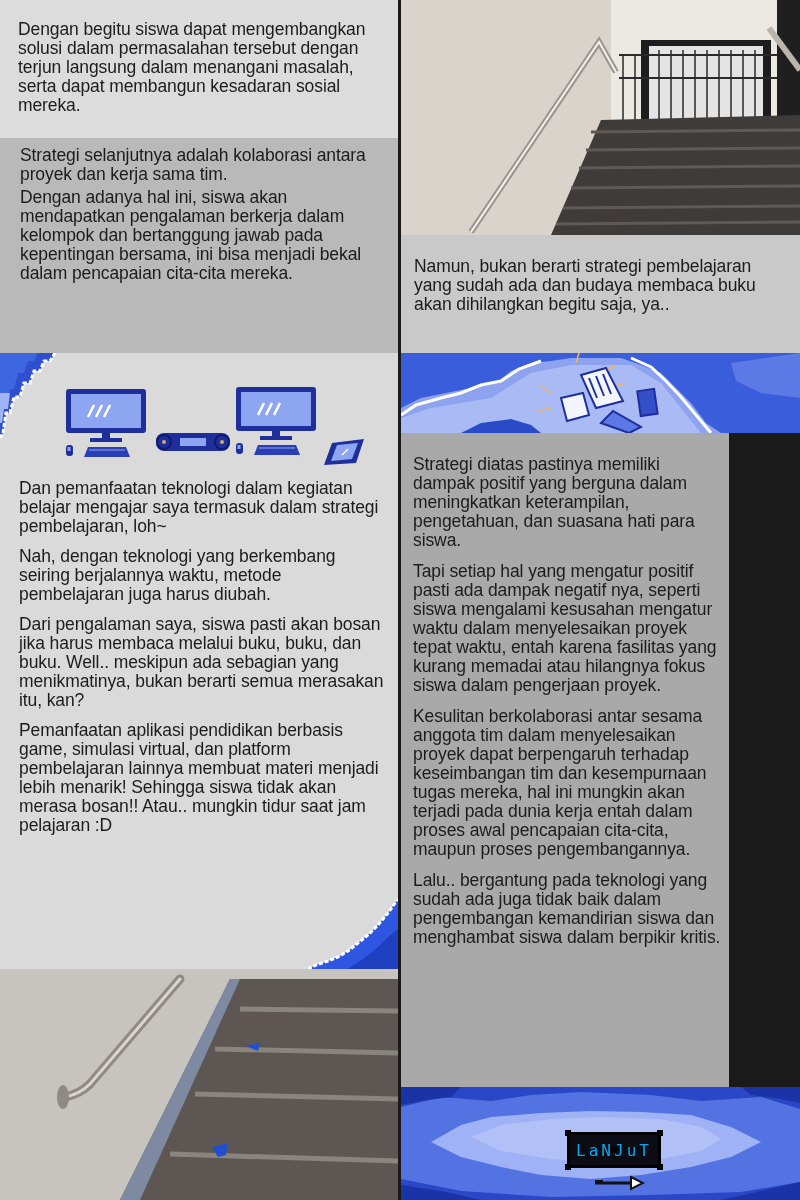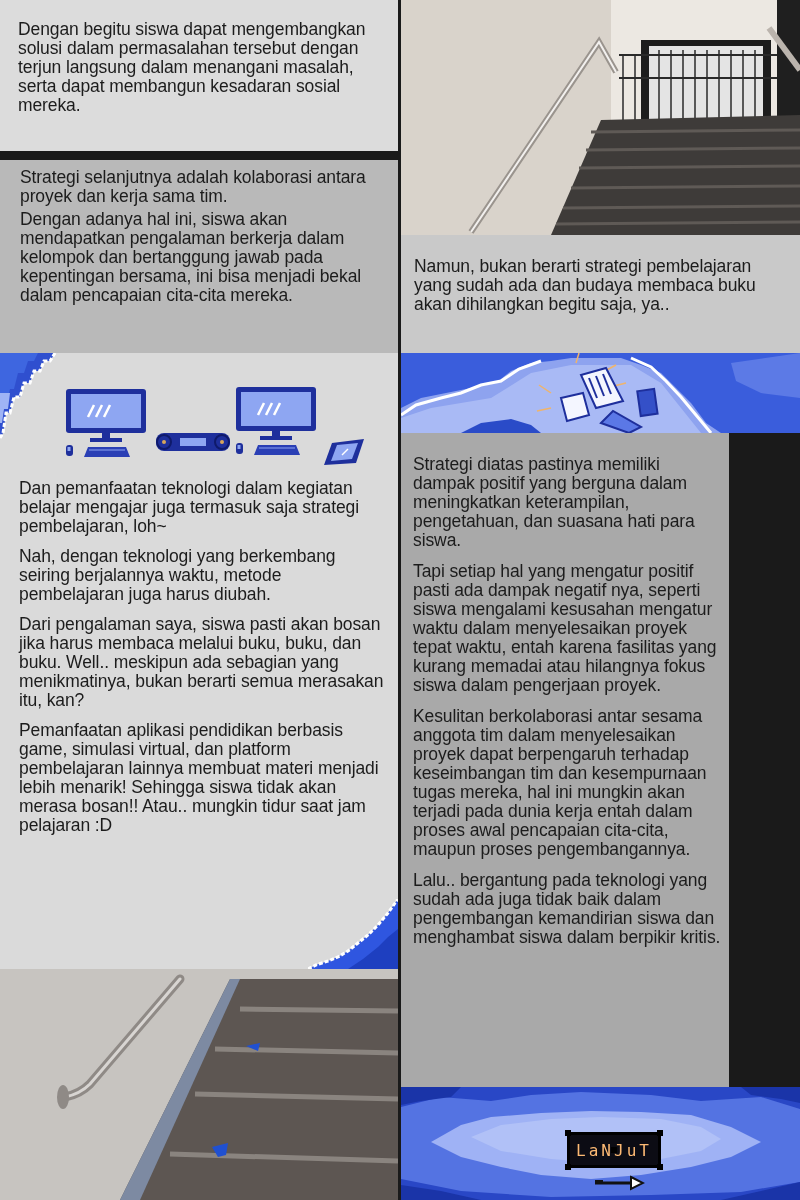--- a/index.html
+++ b/index.html
@@ -3,38 +3,38 @@
 <meta charset="utf-8">
 <style>
   * { box-sizing: border-box; margin: 0; padding: 0; }
   html, body { width: 800px; height: 1200px; overflow: hidden; background: #1a1a1a; }
   body { position: relative; font-family: "Liberation Sans", "DejaVu Sans", sans-serif; color: #1c1c1c; }
   .panel { position: absolute; overflow: hidden; }
   .txt p { font-size: 17.5px; line-height: 19px; margin-bottom: 9px; letter-spacing: -0.1px; }
 
   
   #p-top-left { left: 0; top: 0; width: 398px; height: 151px; background: #dcdcdc; padding: 20px 18px 0 18px; }
-  #p-collab { left: 0; top: 160px; width: 398px; height: 223px; background: #b9b9b9; padding: 8px 18px 0 20px; }
+  #p-collab { left: 0; top: 138px; width: 398px; height: 223px; background: #b9b9b9; padding: 8px 18px 0 20px; }
   #p-collab p { margin-bottom: 4px; }
   #p-tech { left: 0; top: 353px; width: 398px; height: 616px; background: #dadada; }
   #p-tech .txt { position: absolute; left: 19px; top: 126px; right: 10px; }
   #p-tech .txt p { margin-bottom: 11px; }
   #p-stairs-bottom { left: 0; top: 969px; width: 398px; height: 231px; background: #c9c6c2; }
 
   
   #p-stairs-top { left: 401px; top: 0; width: 399px; height: 235px; background: #c8c3bc; }
   #p-namun { left: 401px; top: 235px; width: 399px; height: 148px; background: #c9c9c9; padding: 22px 10px 0 13px; }
   #p-book-banner { left: 401px; top: 353px; width: 399px; height: 80px; background: #3f5fd8; }
   #p-impact { left: 401px; top: 433px; width: 328px; height: 654px; background: #a9a9a9; padding: 22px 6px 0 12px; }
   #p-impact p { margin-bottom: 12px; }
   #p-next-banner { left: 401px; top: 1087px; width: 399px; height: 113px; background: #2e4fd0; }
 
   .lanjut-btn {
     position: absolute; left: 166px; top: 45px; width: 94px; height: 36px;
-    background: #0c0c14; border: 3px solid #000; color: #fdba74;
+    background: #0c0c14; border: 3px solid #000; color: #0ea5e9;
     font-family: "DejaVu Sans Mono", monospace; font-size: 16px; letter-spacing: 3px;
     display: flex; align-items: center; justify-content: center; cursor: pointer;
   }
   .lanjut-btn::before, .lanjut-btn::after { content: ""; position: absolute; width: 6px; height: 6px; background: #000; }
   .lanjut-btn::before { left: -5px; top: -5px; box-shadow: 92px 0 0 #000, 0 34px 0 #000, 92px 34px 0 #000; }
   .arrow { position: absolute; left: 192px; top: 88px; }
   svg { display: block; }
 </style>
 </head>
 <body>
@@ -101,21 +101,21 @@
     </svg>
 
     <svg width="44" height="32" style="position:absolute;left:262px;top:54px">
       <polygon points="2,28 10,6 42,2 34,26" fill="#1e2f9c"></polygon>
       <polygon points="9,24 15,8 36,6 30,22" fill="#8ea6f2"></polygon>
       <line x1="20" y1="18" x2="26" y2="12" stroke="#ffffff" stroke-width="1.5"></line>
     </svg>
   </div>
 
   <div class="txt">
-    <p>Dan pemanfaatan teknologi dalam kegiatan belajar mengajar juga termasuk saja strategi pembelajaran, loh~</p>
+    <p>Dan pemanfaatan teknologi dalam kegiatan belajar mengajar saya termasuk dalam strategi pembelajaran, loh~</p>
     <p>Nah, dengan teknologi yang berkembang seiring berjalannya waktu, metode pembelajaran juga harus diubah.</p>
     <p>Dari pengalaman saya, siswa pasti akan bosan jika harus membaca melalui buku, buku, dan buku. Well.. meskipun ada sebagian yang menikmatinya, bukan berarti semua merasakan itu, kan?</p>
     <p>Pemanfaatan aplikasi pendidikan berbasis game, simulasi virtual, dan platform pembelajaran lainnya membuat materi menjadi lebih menarik! Sehingga siswa tidak akan merasa bosan!! Atau.. mungkin tidur saat jam pelajaran :D</p>
   </div>
 
   <svg width="90" height="70" style="position:absolute;right:0;bottom:0">
     <polygon points="90,0 90,70 0,70 8,66 20,62 30,58 40,52 50,44 60,36 70,26 80,14" fill="#2f56e0"></polygon>
     <polyline points="0,70 8,66 20,62 30,58 40,52 50,44 60,36 70,26 80,14 90,0" fill="none" stroke="#ffffff" stroke-width="3" stroke-dasharray="4 2"></polyline>
     <polygon points="90,30 90,70 40,70 55,60 70,48 80,38" fill="#1e3fc0"></polygon>
   </svg>

